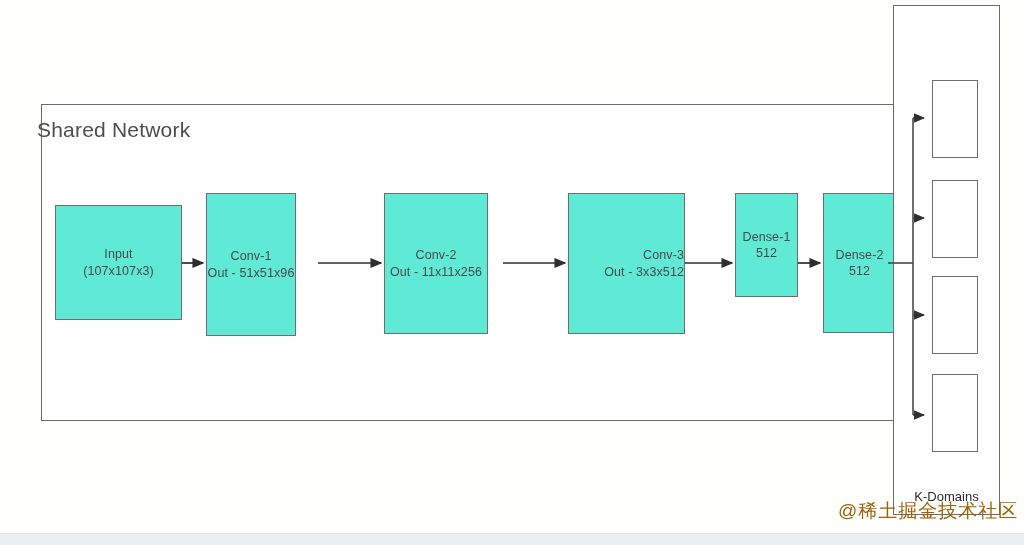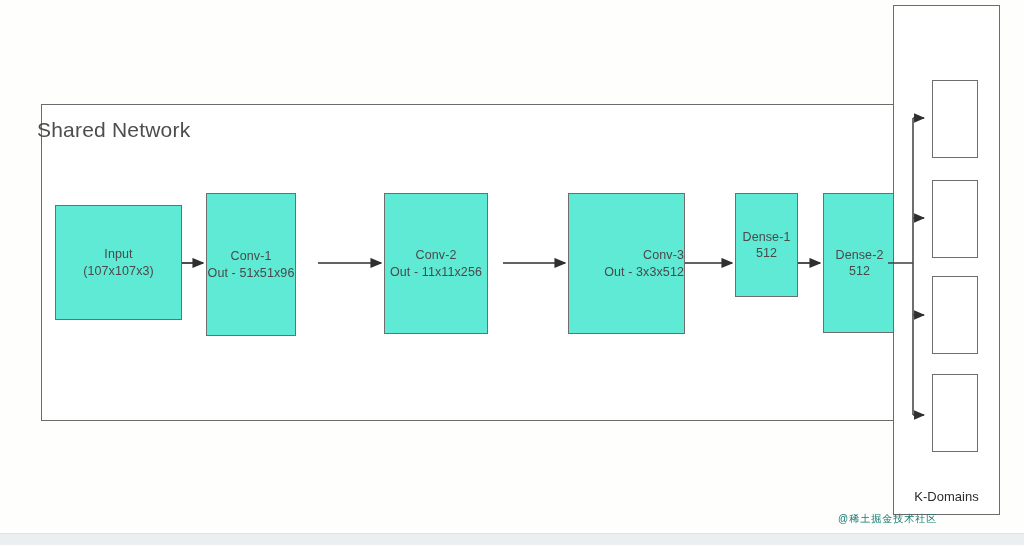--- a/index.html
+++ b/index.html
@@ -123,23 +123,23 @@
     left: 0; top: 0;
     width: 1024px;
     height: 545px;
     pointer-events: none;
   }
 
   
   #watermark {
     position: absolute;
     left: 838px;
-    top: 512px;
-    font-size: 10px;
-    color: #0f766e;
+    top: 498px;
+    font-size: 19px;
+    color: #a16207;
     letter-spacing: 1px;
     white-space: nowrap;
   }
 </style>
 </head>
 <body>
 
 <div id="canvas">
 
   <div id="shared-network"></div>

